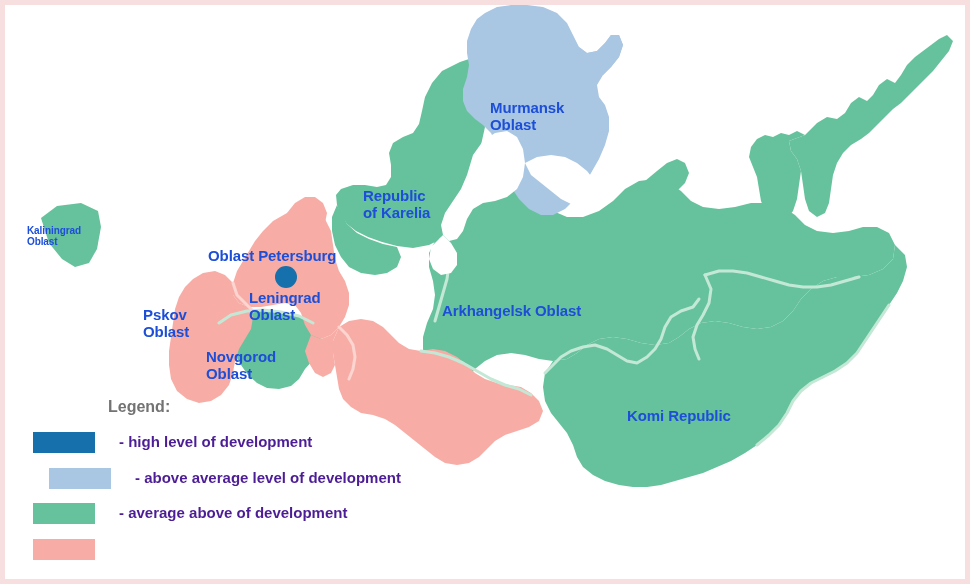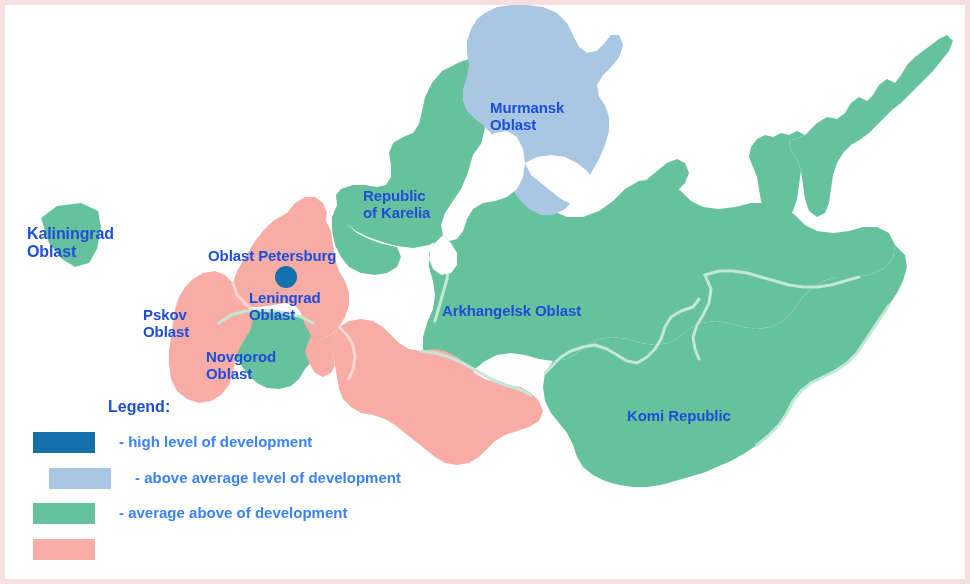--- a/index.html
+++ b/index.html
@@ -37,41 +37,41 @@
     white-space: pre-line;
     letter-spacing: -0.1px;
     pointer-events: none;
   }
   .legend-title {
     position: absolute;
     left: 103px;
     top: 393px;
     font-size: 16px;
     font-weight: bold;
-    color: #1d4ed8;
+    color: #737373;
   }
   .legend-row {
     position: absolute;
     left: 28px;
     height: 26px;
   }
   .legend-swatch {
     position: absolute;
     left: 0;
     top: 0;
     width: 62px;
     height: 21px;
   }
   .legend-text {
     position: absolute;
     left: 86px;
     top: 1px;
     font-size: 15px;
     font-weight: bold;
-    color: #3b82f6;
+    color: #4c1d95;
     white-space: nowrap;
   }
 </style>
 </head>
 <body>
 
 <div id="map-figure">
 
   <svg id="map-canvas" viewBox="0 0 970 584">
 
@@ -190,21 +190,21 @@
 
     <path fill="#ffffff" d="M520 158 L532 152 L546 150 L560 152 L572 158 L582 166 L590 176 L594 188
          L590 198 L580 202 L568 200 L556 194 L546 186 L536 178 L526 170 Z"></path>
 
     <path fill="#ffffff" d="M438 230 L446 238 L452 248 L452 260 L446 268 L436 270 L428 264 L424 254
          L426 242 Z"></path>
 
     <circle cx="281" cy="272" r="11" fill="#1570ab"></circle>
   </svg>
 
-  <div class="map-label" style="left:22px; top:220px; width:120px; font-size:16px;">Kaliningrad
+  <div class="map-label" style="left:22px; top:220px; width:120px; font-size:10px;">Kaliningrad
 Oblast</div>
 
   <div class="map-label" style="left:485px; top:95px; width:120px; font-size:15px;">Murmansk
 Oblast</div>
 
   <div class="map-label" style="left:358px; top:183px; width:120px; font-size:15px;">Republic
 of Karelia</div>
 
   <div class="map-label" style="left:203px; top:243px; width:160px; font-size:15px;">Oblast Petersburg</div>
 

